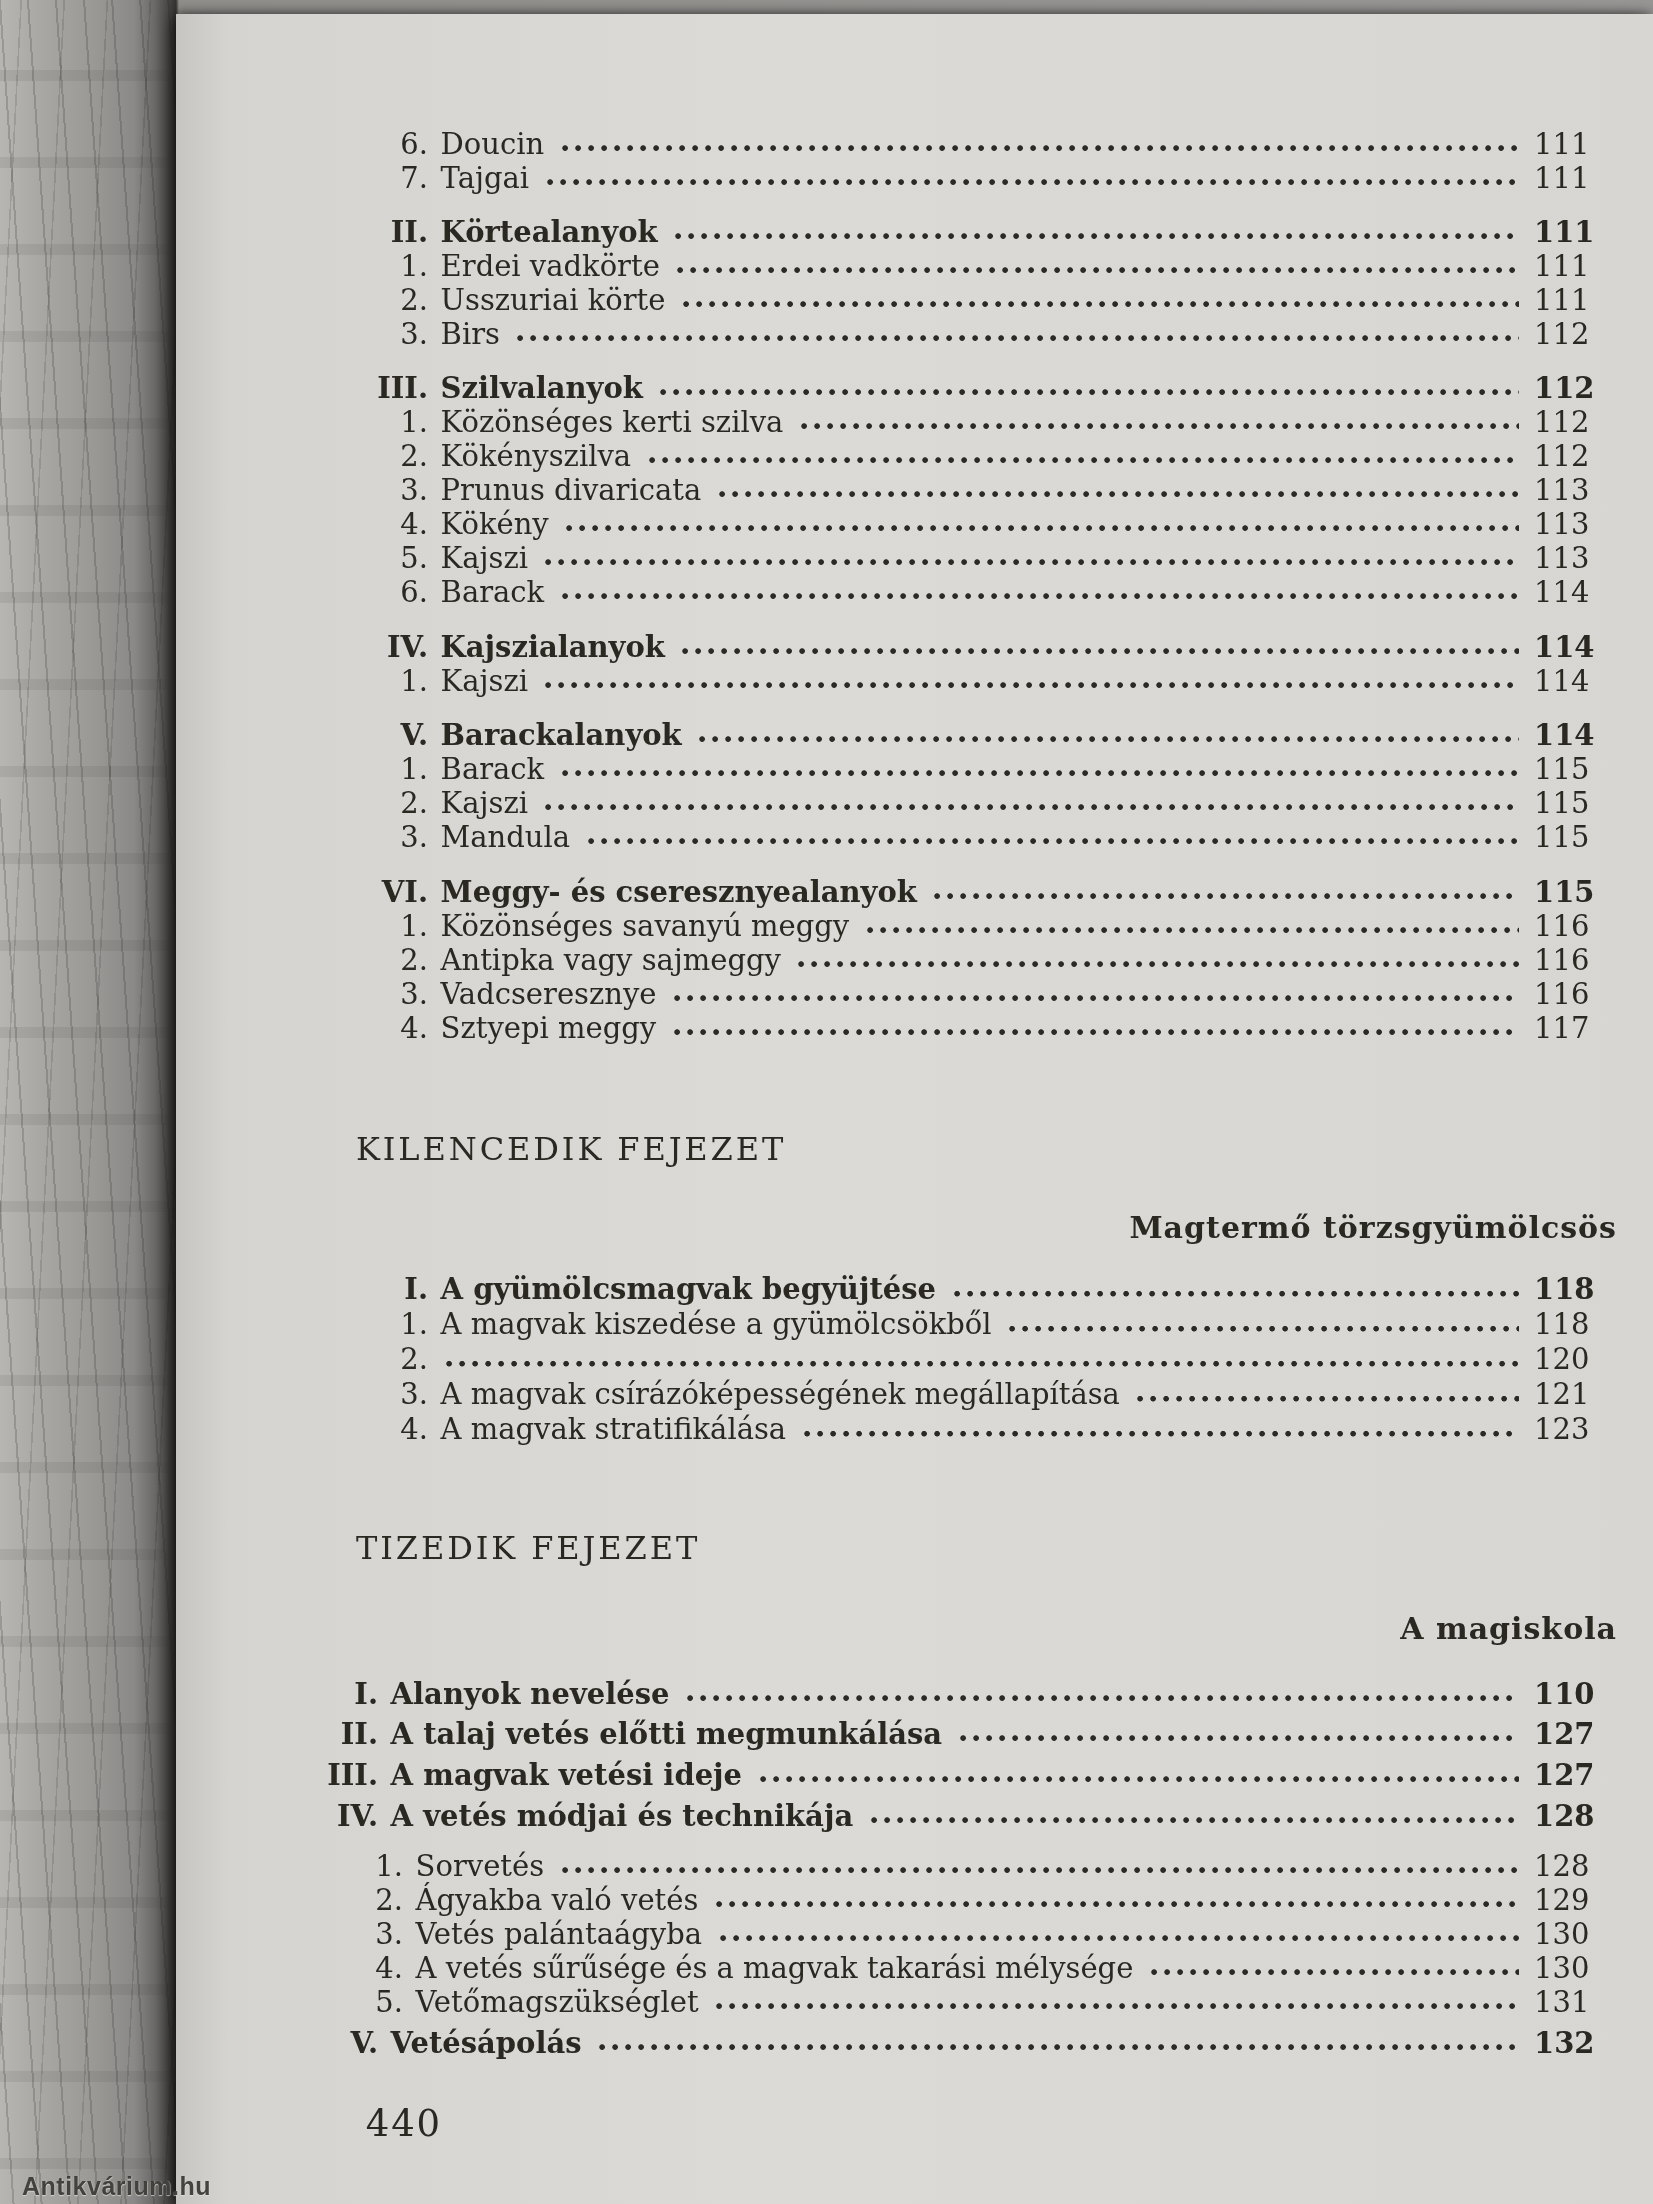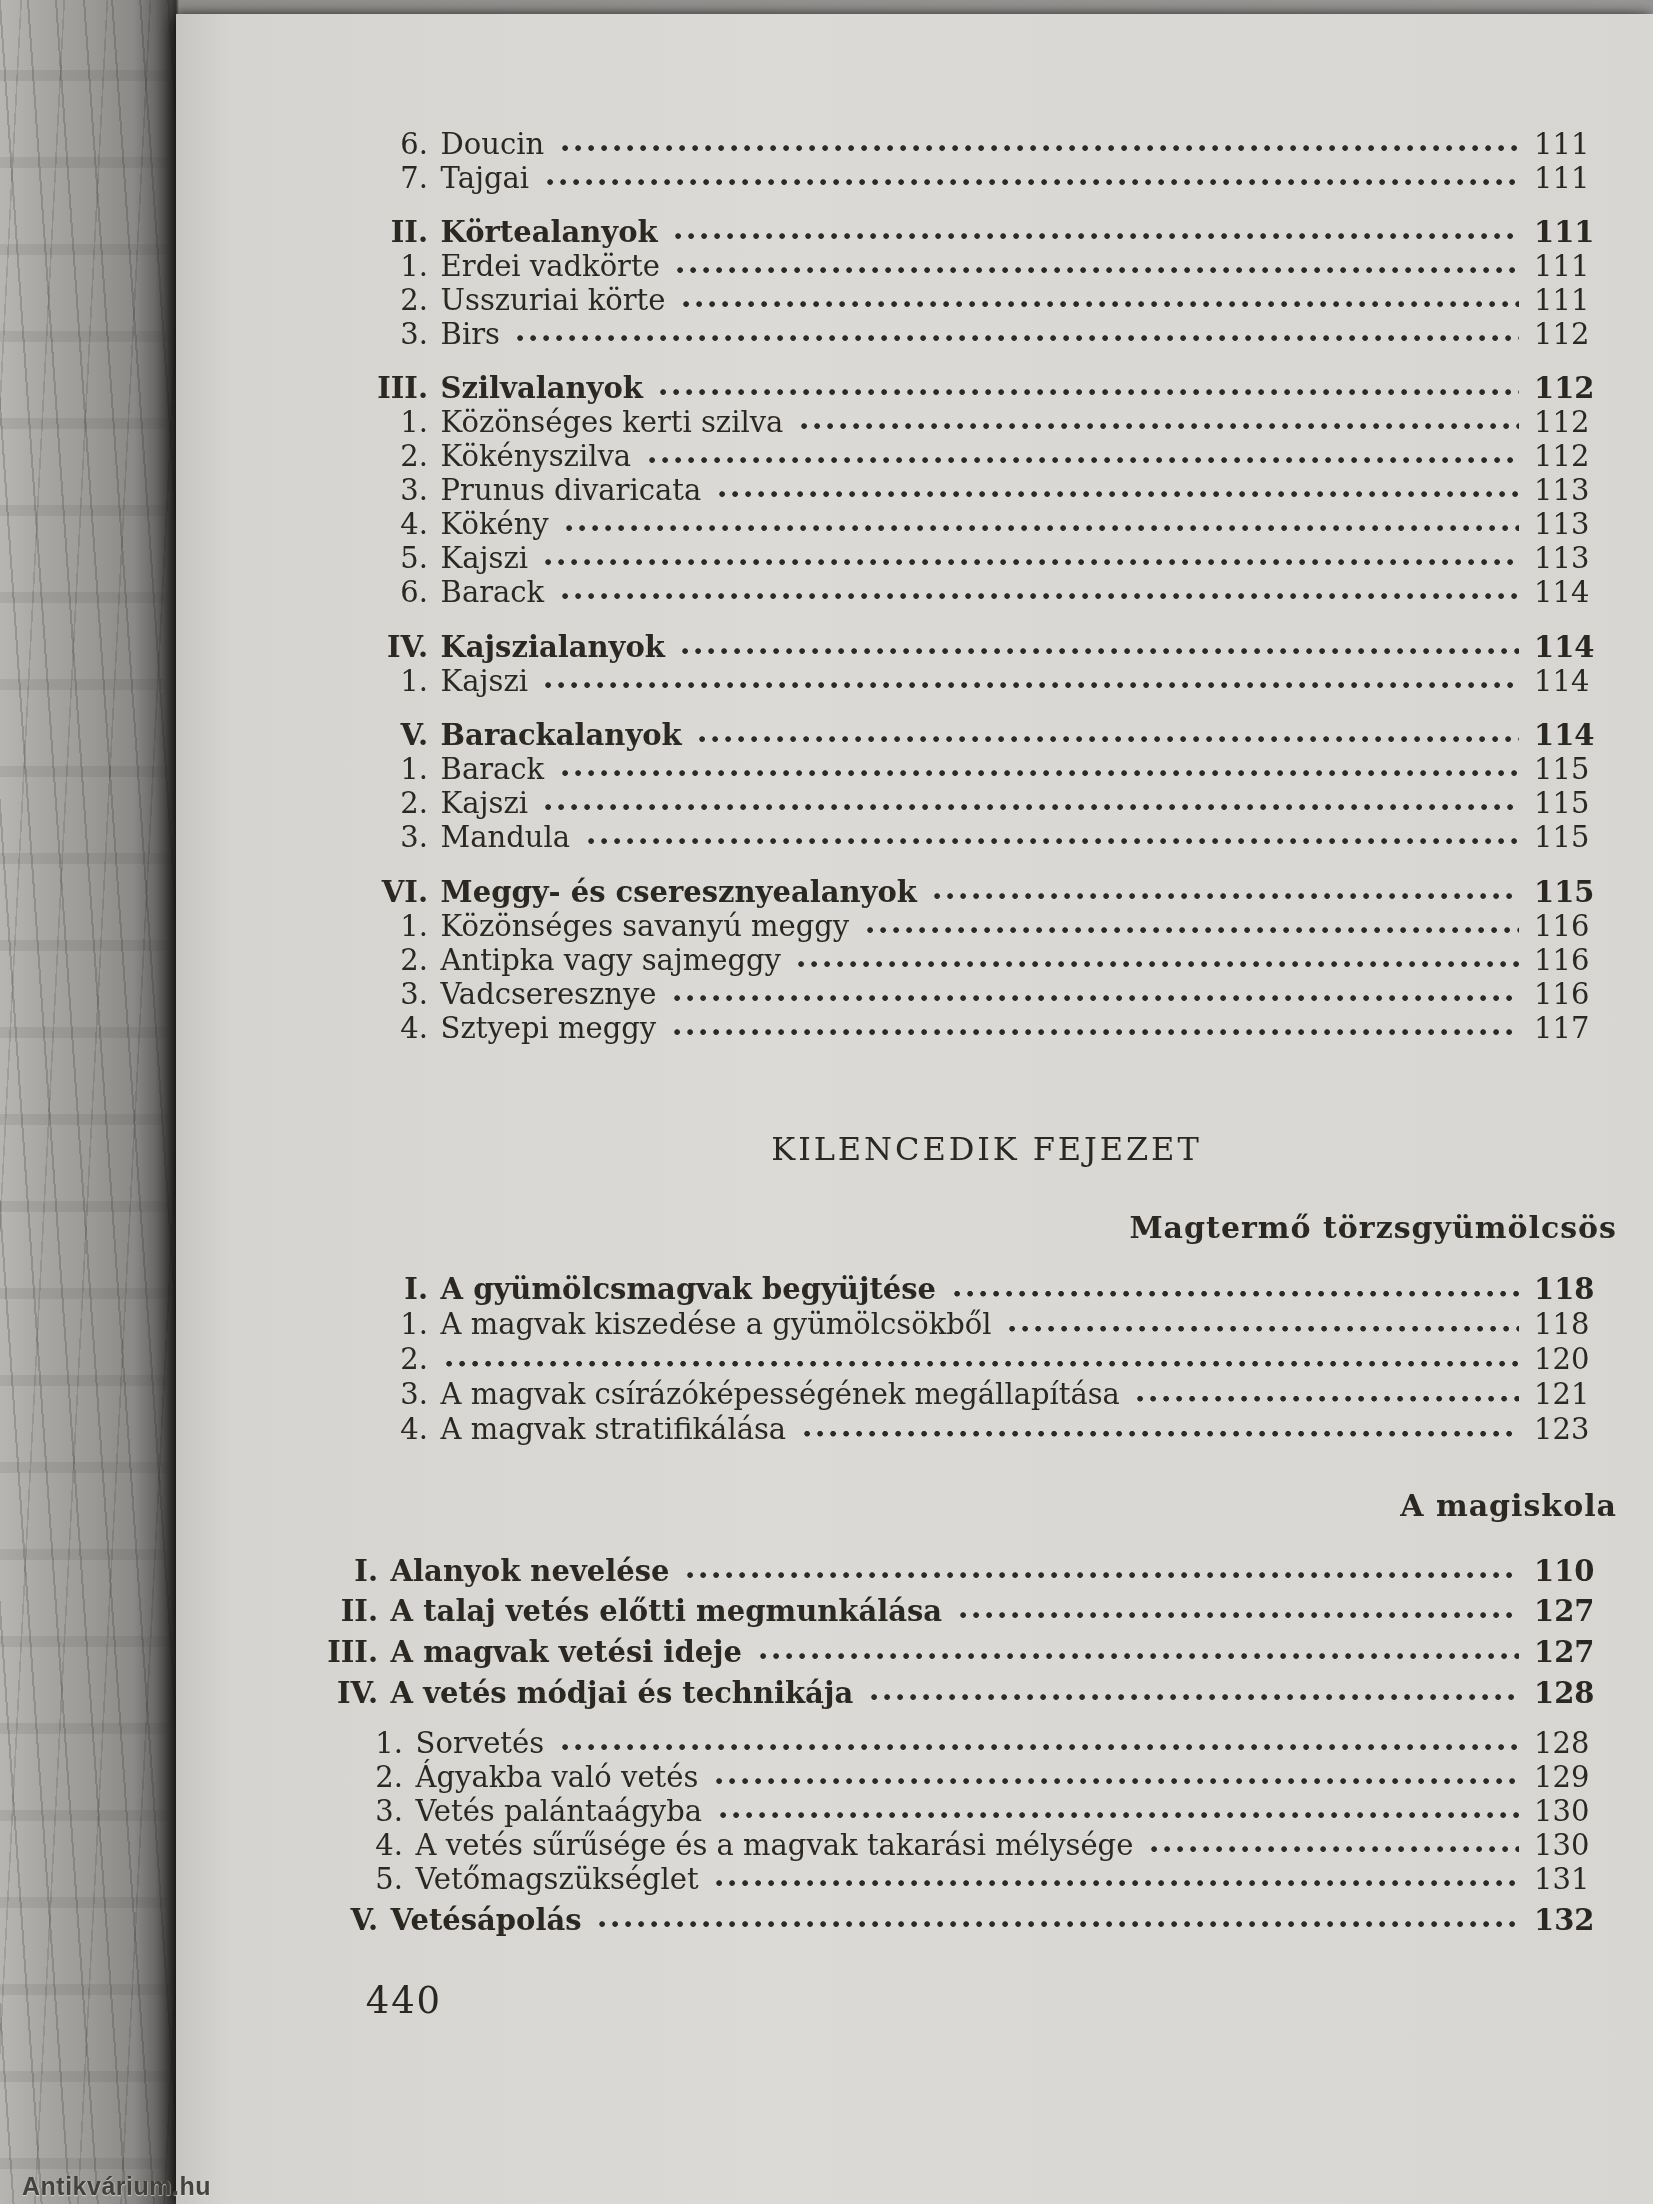--- a/index.html
+++ b/index.html
@@ -42,21 +42,21 @@
   .pg{width:83px;text-align:left;flex:0 0 auto;}
   #list-upper .row.gap{margin-top:20.4px;}
   #list-ch9{padding-top:25px;}
   #list-ch9 .row{height:35px;line-height:35px;}
   #list-ch10{margin-left:-50px;padding-top:29px;}
   #list-ch10 .row.bold{margin-top:6.8px;}
   #list-ch10 .row.gap{margin-top:16.5px;}
   #list-ch10 .row.sub{padding-left:25px;}
   #list-ch10 .row:first-child{margin-top:0;}
   .chapter-heading{
-    margin-top:83px;text-align:center;font-size:32px;line-height:43px;
+    margin-top:83px;font-size:32px;line-height:43px;
     letter-spacing:2.9px;font-weight:normal;
   }
   .chapter-heading.ch10{margin-top:80px;}
   .chapter-subtitle{
     margin-top:37px;text-align:right;font-size:30px;line-height:39px;
     font-weight:bold;letter-spacing:1px;
   }
   .chapter-subtitle.ch10{margin-top:39px;}
   .folio{
     margin-top:41px;margin-left:9.7px;font-size:37px;line-height:45px;
@@ -252,20 +252,21 @@
           <span class="pg">121</span>
         </div>
         <div class="row">
           <span class="num">4.</span>
           <span class="label">A magvak stratifikálása</span>
           <span class="dots"></span>
           <span class="pg">123</span>
         </div>
       </div>
 
+    <div class="chapter-heading ch10">TIZEDIK FEJEZET</div>
     <div class="chapter-subtitle ch10">A magiskola</div>
     <div class="toc-list" id="list-ch10">
         <div class="row bold">
           <span class="num">I.</span>
           <span class="label">Alanyok nevelése</span>
           <span class="dots"></span>
           <span class="pg">110</span>
         </div>
         <div class="row bold">
           <span class="num">II.</span>

